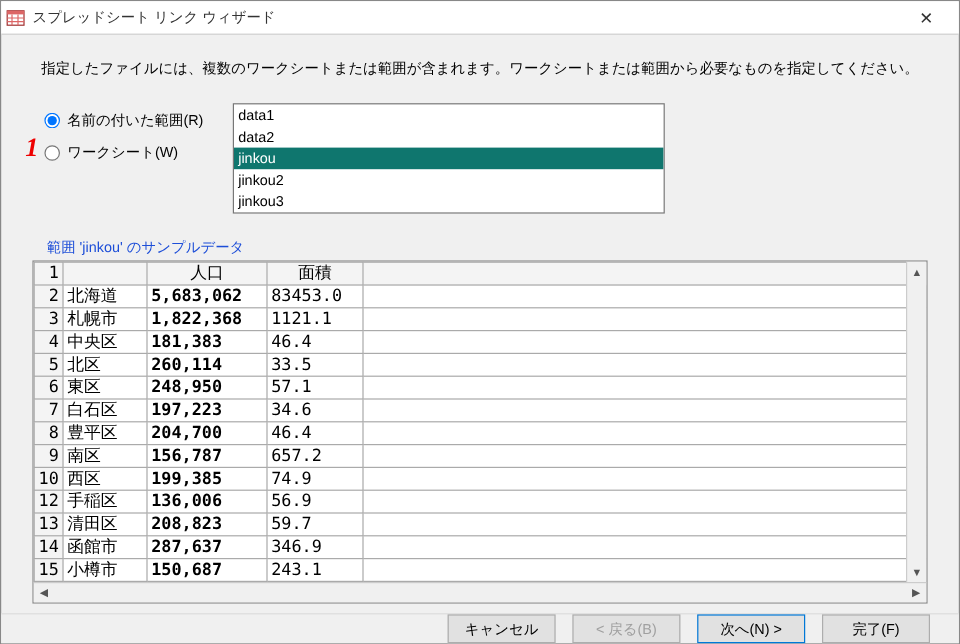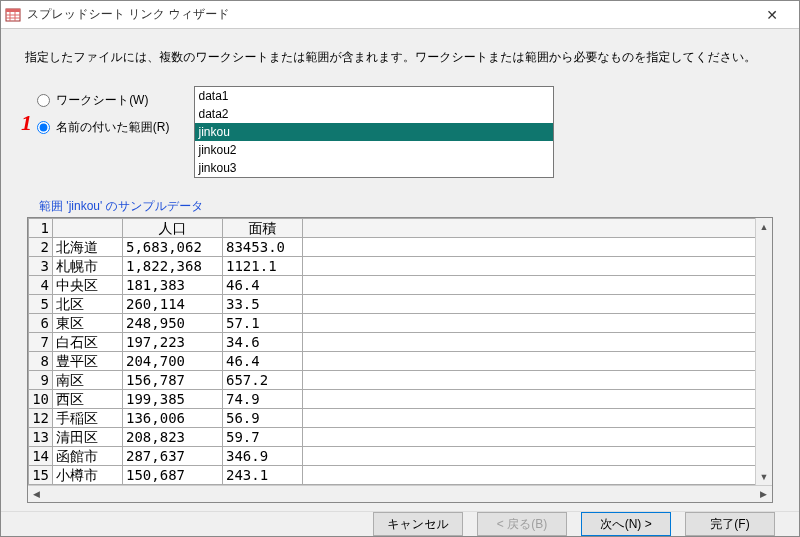--- a/index.html
+++ b/index.html
@@ -3,41 +3,41 @@
 <meta charset="utf-8">
 <style>
 * { box-sizing: border-box; margin: 0; padding: 0; }
 body { font-family: "MS PGothic", "Meiryo", sans-serif; font-size: 12px; background: #f0f0f0; overflow: hidden; }
 .window { width: 800px; height: 537px; display: flex; flex-direction: column; border: 1px solid #888; background: #f0f0f0; }
 .titlebar { display: flex; align-items: center; height: 28px; background: #fff; border-bottom: 1px solid #ccc; padding: 0 4px; }
 .titlebar .app-icon { width: 16px; height: 16px; display: flex; align-items: center; justify-content: center; margin-right: 6px; }
 .titlebar .title { font-size: 12px; color: #333; flex: 1; }
 .titlebar .close { width: 46px; height: 28px; display: flex; align-items: center; justify-content: center; cursor: pointer; font-size: 14px; color: #333; }
 .content { flex: 1; padding: 20px 24px 8px 24px; display: flex; flex-direction: column; }
-.instruction { font-size: 12px; color: #000; margin-bottom: 20px; }
+.instruction { font-size: 12px; color: #000; margin-bottom: 20px; text-align: center; }
 .top-row { display: flex; align-items: flex-start; gap: 24px; margin-bottom: 20px; position: relative; }
 .radio-group { display: flex; flex-direction: column; gap: 10px; margin-left: 12px; margin-top: 6px; }
 .radio-opt { display: flex; align-items: center; gap: 6px; cursor: pointer; }
 .radio-opt input { margin: 0; }
 .listbox { width: 360px; height: 92px; border: 1px solid #777; background: #fff; overflow-y: auto; font-size: 12px; position: relative; }
 .listbox .item { padding: 1px 4px; cursor: default; line-height: 16px; }
 .listbox .item.selected { background: #0f766e; color: #fff; }
 .marker { position: absolute; color: #e00; font-weight: bold; font-size: 22px; font-family: Georgia, serif; font-style: italic; pointer-events: none; }
 .marker.m1 { left: -4px; top: 24px; }
 .marker.m2 { left: 292px; top: -2px; }
 .sample-label { font-size: 12px; color: #1d4ed8; margin-bottom: 2px; margin-left: 14px; }
 .grid-wrap { flex: 1; border: 1px solid #888; background: #fff; display: flex; flex-direction: column; overflow: hidden; margin: 0 2px; }
 .grid-body { flex: 1; overflow: hidden; position: relative; }
 .grid-table { border-collapse: collapse; font-family: "MS Gothic", monospace; font-size: 14px; width: 100%; }
 .grid-table td, .grid-table th { border: 1px solid #aaa; padding: 0 3px; height: 18px; line-height: 18px; white-space: nowrap; }
 .grid-table th { background: #f4f4f4; font-weight: normal; text-align: left; }
 .grid-table .rownum { background: #f4f4f4; text-align: right; width: 24px; min-width: 24px; }
 .grid-table thead th { text-align: center; }
 .col1 { width: 70px; }
-.col2 { width: 100px; }
+.col2 { width: 100px; font-weight: bold; }
 .col3 { width: 80px; }
 .vscroll { position: absolute; right: 0; top: 0; bottom: 0; width: 17px; background: #f0f0f0; border-left: 1px solid #ccc; }
 .vscroll .up, .vscroll .down { height: 17px; display: flex; align-items: center; justify-content: center; font-size: 9px; color: #555; cursor: pointer; }
 .vscroll .down { position: absolute; bottom: 0; left: 0; right: 0; }
 .hscroll { height: 17px; background: #f0f0f0; border-top: 1px solid #ccc; display: flex; align-items: center; justify-content: space-between; }
 .hscroll .left, .hscroll .right { width: 17px; height: 17px; display: flex; align-items: center; justify-content: center; font-size: 9px; color: #555; cursor: pointer; }
 .buttons { height: 48px; display: flex; align-items: center; justify-content: flex-end; gap: 14px; padding: 0 24px; background: #f0f0f0; border-top: 1px solid #ddd; }
 .buttons button { min-width: 90px; height: 24px; font-size: 12px; background: #e1e1e1; border: 1px solid #adadad; cursor: pointer; padding: 0 10px; }
 .buttons button:disabled { color: #a0a0a0; cursor: default; }
 .buttons button.primary { border: 1px solid #0078d7; }
@@ -63,26 +63,26 @@
 
   <div class="content">
     <div class="instruction">指定したファイルには、複数のワークシートまたは範囲が含まれます。ワークシートまたは範囲から必要なものを指定してください。</div>
 
     <div class="top-row">
       <span class="marker m1">1</span>
       <span class="marker m2">2</span>
 
       <div class="radio-group">
         <label class="radio-opt">
+          <input type="radio" name="srcType" checked="" style="">
+          <span>名前の付いた範囲(R)</span>
+        </label>
+        <label class="radio-opt">
           <input type="radio" name="srcType" style="">
           <span>ワークシート(W)</span>
-        </label>
-        <label class="radio-opt">
-          <input type="radio" name="srcType" checked="" style="">
-          <span>名前の付いた範囲(R)</span>
         </label>
       </div>
 
       <div class="listbox" id="listbox">
           <div class="item">data1</div>
           <div class="item">data2</div>
           <div class="item selected">jinkou</div>
           <div class="item">jinkou2</div>
           <div class="item">jinkou3</div>
         </div>

